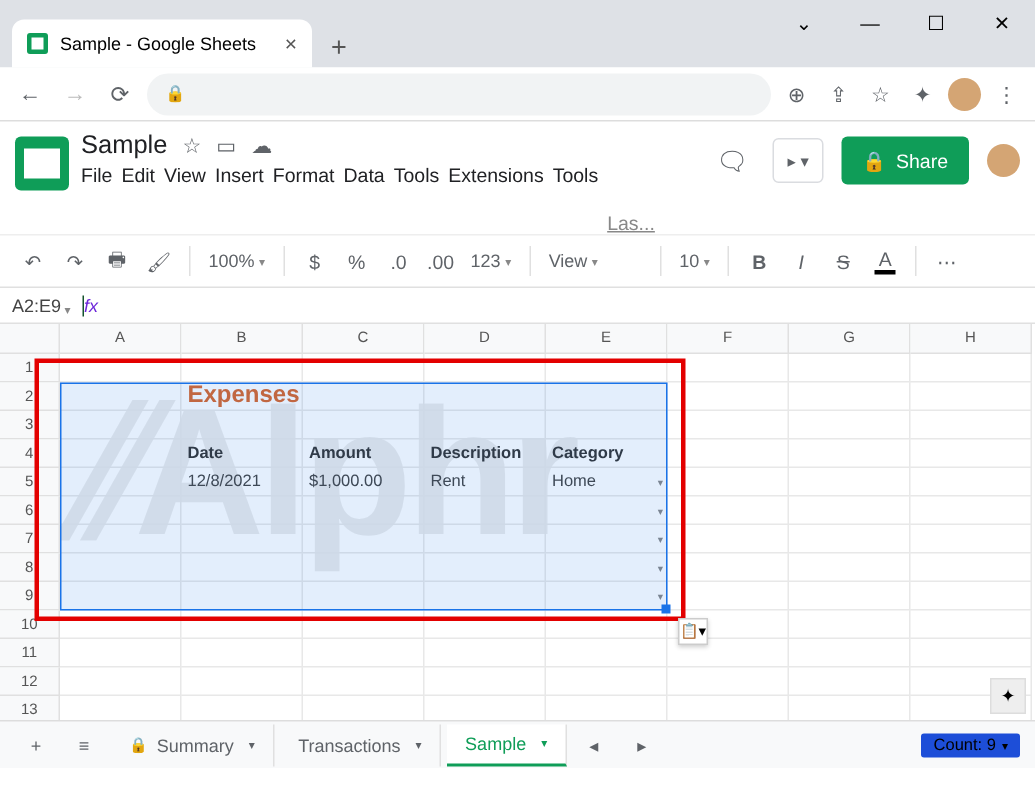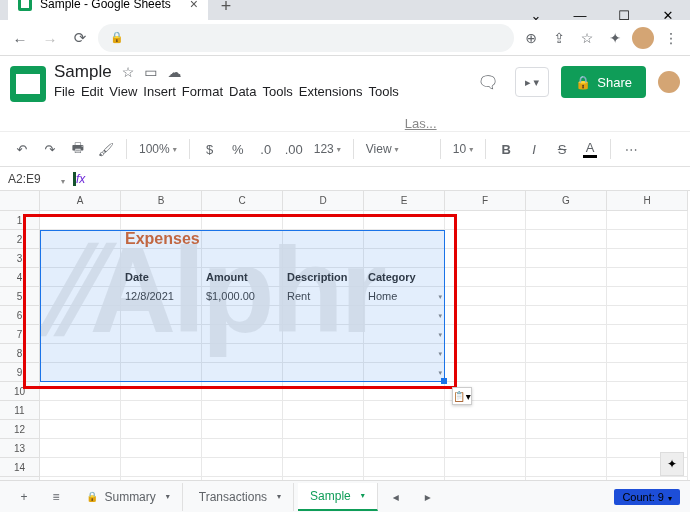--- a/index.html
+++ b/index.html
@@ -1,19 +1,19 @@
 <!DOCTYPE html>
 <html><head>
 <meta charset="utf-8">
 <style>
 * { box-sizing: border-box; margin: 0; padding: 0; font-family: Arial, sans-serif; }
 body { width: 690px; height: 530px; overflow: hidden; background: #fff; position: relative; }
 
 
-.browser-bar { height: 20px; background: #dee1e6; display: flex; align-items: flex-end; padding: 0 8px; }
+.browser-bar { height: 45px; background: #dee1e6; display: flex; align-items: flex-end; padding: 0 8px; }
 .tab { background: #fff; height: 32px; width: 200px; border-radius: 8px 8px 0 0; display: flex; align-items: center; padding: 0 10px; gap: 8px; font-size: 12px; }
 .tab-favicon { width: 14px; height: 14px; background: #0f9d58; border-radius: 2px; display: flex; align-items: center; justify-content: center; }
 .tab-favicon::after { content: ""; width: 8px; height: 8px; background: #fff; }
 .tab-close { margin-left: auto; font-size: 14px; color: #555; }
 .new-tab { width: 28px; height: 28px; display: flex; align-items: center; justify-content: center; font-size: 18px; color: #555; margin-left: 4px; }
 .window-controls { position: absolute; top: 0; right: 0; height: 30px; display: flex; }
 .window-controls div { width: 44px; display: flex; align-items: center; justify-content: center; font-size: 13px; }
 
 .addr-bar { height: 36px; background: #fff; display: flex; align-items: center; padding: 0 8px; gap: 6px; border-bottom: 1px solid #ddd; }
 .nav-btn { width: 24px; height: 24px; display: flex; align-items: center; justify-content: center; color: #5f6368; font-size: 15px; }
@@ -42,21 +42,21 @@
 .tb-btn { width: 24px; height: 24px; display: flex; align-items: center; justify-content: center; }
 .tb-sep { width: 1px; height: 20px; background: #e0e0e0; margin: 0 4px; }
 .tb-combo { display: flex; align-items: center; gap: 3px; padding: 0 4px; font-size: 12px; }
 .tb-combo::after { content: "▾"; font-size: 8px; color: #888; }
 .font-combo { min-width: 70px; }
 .text-color { display: flex; flex-direction: column; align-items: center; }
 .text-color-bar { width: 14px; height: 3px; background: #000; }
 
 
 .name-row { height: 24px; display: flex; align-items: center; border-bottom: 1px solid #e0e0e0; font-size: 12px; }
-.name-box { width: 76px; padding: 0 8px; border-right: 3px solid #14532d; display: flex; align-items: flex-end; justify-content: space-between; color: #444; }
+.name-box { width: 56px; padding: 0 8px; border-right: 1px solid #14532d; display: flex; align-items: flex-end; justify-content: space-between; color: #444; }
 .name-box::after { content: "▾"; font-size: 8px; color: #888; }
 .fx { width: 28px; text-align: left; color: #6d28d9; font-style: italic; }
 
 
 .grid-wrap { position: relative; height: 310px; overflow: hidden; }
 .corner { position: absolute; left: 0; top: 0; width: 40px; height: 20px; background: #f8f9fa; border-right: 1px solid #e0e0e0; border-bottom: 1px solid #e0e0e0; }
 .col-hdrs { position: absolute; left: 40px; top: 0; height: 20px; display: flex; }
 .col-hdr { width: 81px; border-right: 1px solid #e0e0e0; border-bottom: 1px solid #e0e0e0; background: #f8f9fa; font-size: 10px; color: #555; display: flex; align-items: center; justify-content: center; }
 .row-hdrs { position: absolute; left: 0; top: 20px; width: 40px; }
 .row-hdr { height: 19px; border-right: 1px solid #e0e0e0; border-bottom: 1px solid #e0e0e0; background: #f8f9fa; font-size: 10px; color: #555; display: flex; align-items: center; justify-content: center; }

